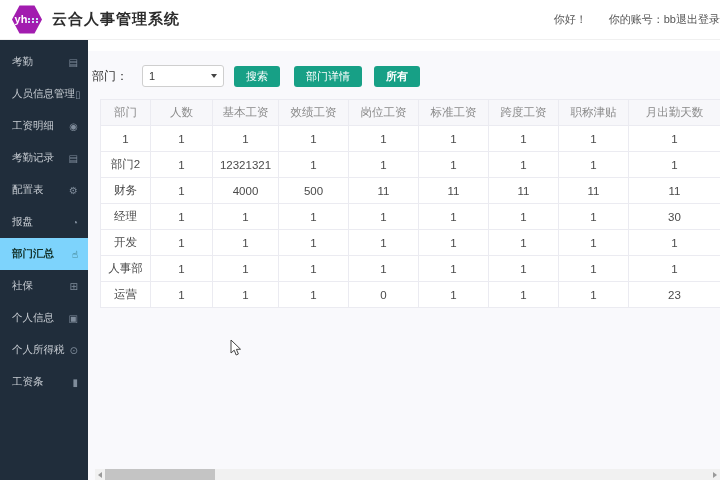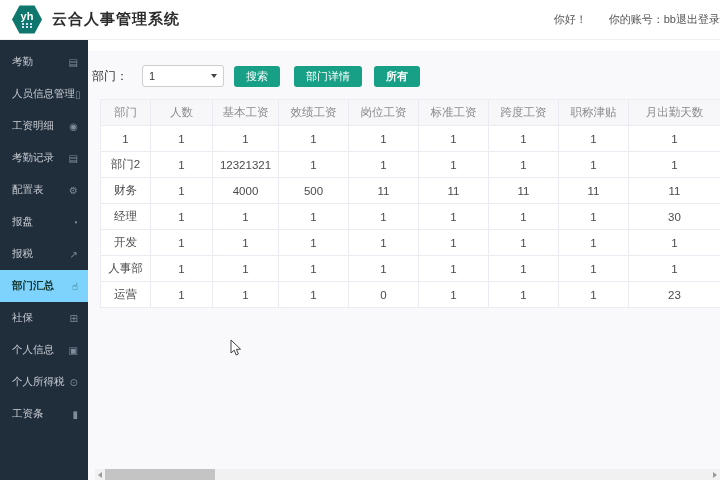--- a/index.html
+++ b/index.html
@@ -10,23 +10,23 @@
     -webkit-font-smoothing:antialiased;
   }
 
   
   .topbar {
     position:absolute; top:0; left:0; width:720px; height:40px;
     background:#ffffff; display:flex; align-items:center;
     border-bottom:1px solid #f0f0f0; z-index:5;
   }
   .logo-hex {
-    width:30px; height:30px; margin-left:12px; background:#0f766e;
+    width:30px; height:30px; margin-left:12px; background:#a21caf;
     clip-path:polygon(25% 3%,75% 3%,100% 50%,75% 97%,25% 97%,0% 50%);
-    display:flex; flex-direction:column; align-items:center; justify-content:center;
+    display:flex; flex-direction:row; align-items:center; justify-content:center;
     color:#fff; flex-shrink:0;
   }
   .logo-hex .yh { font-size:11px; font-weight:bold; line-height:11px; }
   .logo-hex .dots { width:12px; height:5px; margin-top:1px;
     background:
       radial-gradient(circle 1px at 2px 1px,#cfe0f7 99%,transparent),
       radial-gradient(circle 1px at 6px 1px,#cfe0f7 99%,transparent),
       radial-gradient(circle 1px at 10px 1px,#cfe0f7 99%,transparent),
       radial-gradient(circle 1px at 2px 4px,#cfe0f7 99%,transparent),
       radial-gradient(circle 1px at 6px 4px,#cfe0f7 99%,transparent),
@@ -139,24 +139,20 @@
     <span class="side-label">考勤记录</span>
     <span class="side-icon">▤</span>
   </div>
   <div class="side-item">
     <span class="side-label">配置表</span>
     <span class="side-icon">⚙</span>
   </div>
   <div class="side-item">
     <span class="side-label">报盘</span>
     <span class="side-icon">◔</span>
-  </div>
-  <div class="side-item">
-    <span class="side-label">报税</span>
-    <span class="side-icon">↗</span>
   </div>
   <div class="side-item active">
     <span class="side-label">部门汇总</span>
     <span class="side-icon">☝</span>
   </div>
   <div class="side-item">
     <span class="side-label">社保</span>
     <span class="side-icon">⊞</span>
   </div>
   <div class="side-item">

